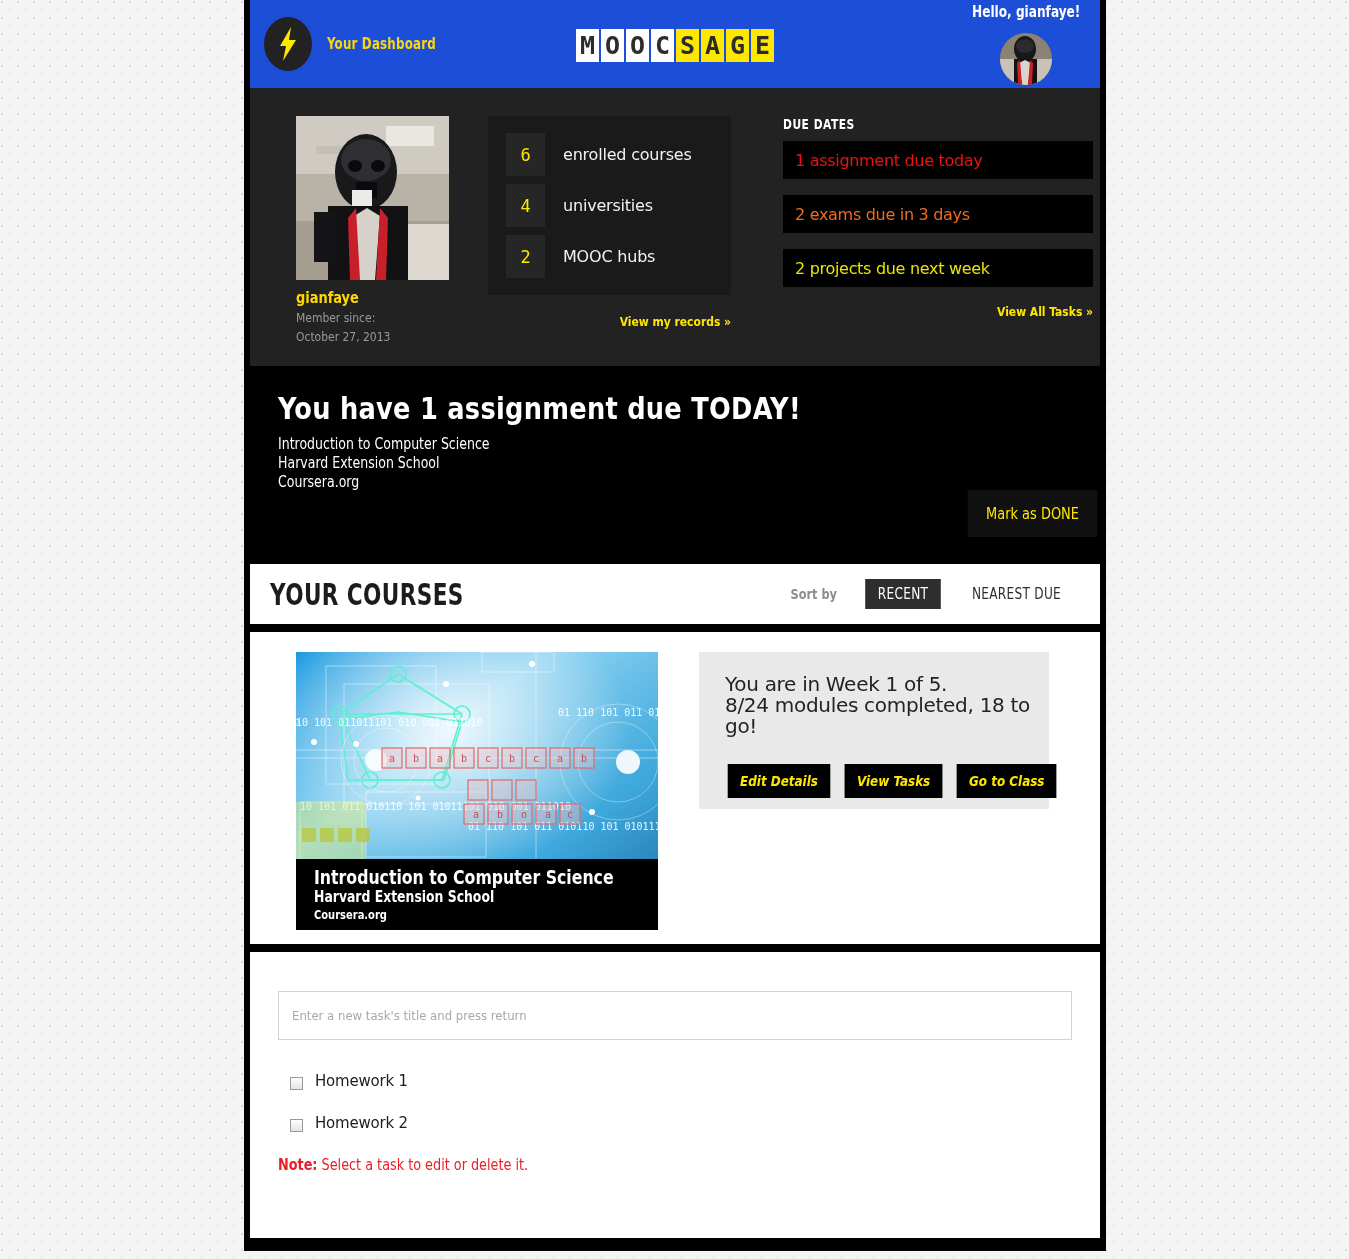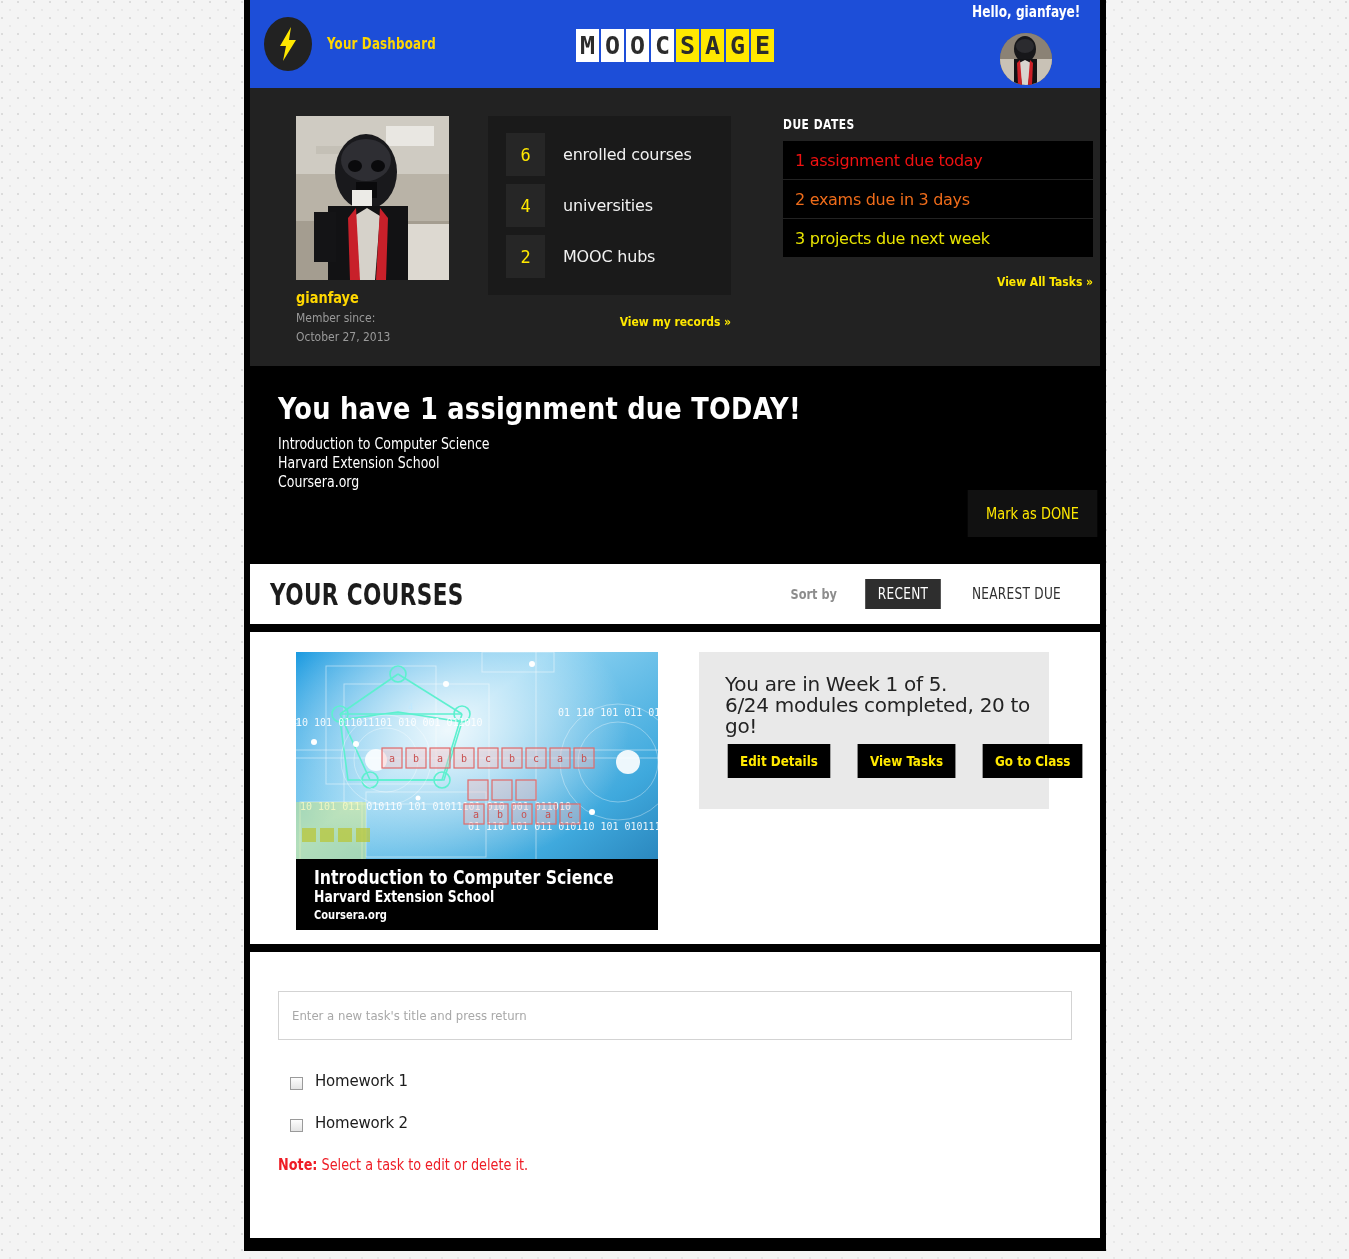--- a/index.html
+++ b/index.html
@@ -194,21 +194,21 @@
     font-family: "DejaVu Sans Condensed", "Liberation Sans Narrow", "Liberation Sans", sans-serif;
     transform: scaleX(0.85);
     transform-origin: left;
   }
   .due-item {
     background: #000;
     height: 38px;
     display: flex;
     align-items: center;
     padding-left: 12px;
-    margin-bottom: 1px;
+    margin-bottom: 16px;
     font-size: 16px;
     font-family: "DejaVu Sans", sans-serif;
     letter-spacing: -0.3px;
   }
   .tasks-link {
     color: #ffe800;
     font-size: 13px;
     font-weight: bold;
     text-align: right;
     margin-top: 17px;
@@ -349,21 +349,21 @@
     height: 157px;
     padding: 22px 0 0 26px;
   }
   .course-info p {
     color: #232323;
     font-size: 20px;
     line-height: 21px;
     font-family: "DejaVu Sans", sans-serif;
     letter-spacing: -0.3px;
   }
-  .ci-btns { display: flex; gap: 22px; margin-top: 7px; }
+  .ci-btns { display: flex; gap: 9px; margin-top: 27px; font-style: italic; }
   .ci-btn {
     background: #000;
     color: #ffe800;
     font-size: 14px;
     font-weight: bold;
     padding: 9px 13px;
     font-family: "DejaVu Sans Condensed", "Liberation Sans Narrow", "Liberation Sans", sans-serif;
     transform: scaleX(0.95);
     cursor: pointer;
     white-space: nowrap;
@@ -523,21 +523,21 @@
 
     <div class="due-col">
       <div class="due-title">DUE DATES</div>
       <div class="due-item">
         <span style="color:#ee1111">1 assignment due today</span>
       </div>
       <div class="due-item">
         <span style="color:#ef6c1a">2 exams due in 3 days</span>
       </div>
       <div class="due-item">
-        <span style="color:#e8e400">3 projects due next week</span>
+        <span style="color:#e8e400">2 projects due next week</span>
       </div>
       <div class="tasks-link">View All Tasks »</div>
     </div>
   </div>
 
   <div class="alert">
     <h1>You have 1 assignment due TODAY!</h1>
     <div class="sub">Introduction to Computer Science</div>
     <div class="sub" style="margin-top:0">Harvard Extension School</div>
     <div class="sub" style="margin-top:0">Coursera.org</div>
@@ -667,21 +667,21 @@
       </svg>
       <div class="thumb-cap">
         <div class="t1">Introduction to Computer Science</div>
         <div class="t2">Harvard Extension School</div>
         <div class="t3">Coursera.org</div>
       </div>
     </div>
 
     <div class="course-info">
       <p>You are in Week 1 of 5.</p>
-      <p>6/24 modules completed, 20 to go!</p>
+      <p>8/24 modules completed, 18 to go!</p>
       <div class="ci-btns">
         <span class="ci-btn">Edit Details</span>
         <span class="ci-btn">View Tasks</span>
         <span class="ci-btn">Go to Class</span>
       </div>
     </div>
   </div>
 
   <div class="tasks-sec">
 

